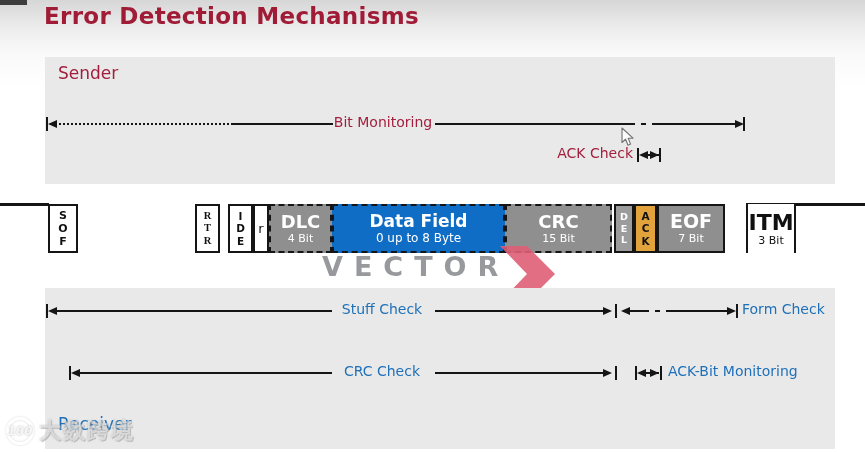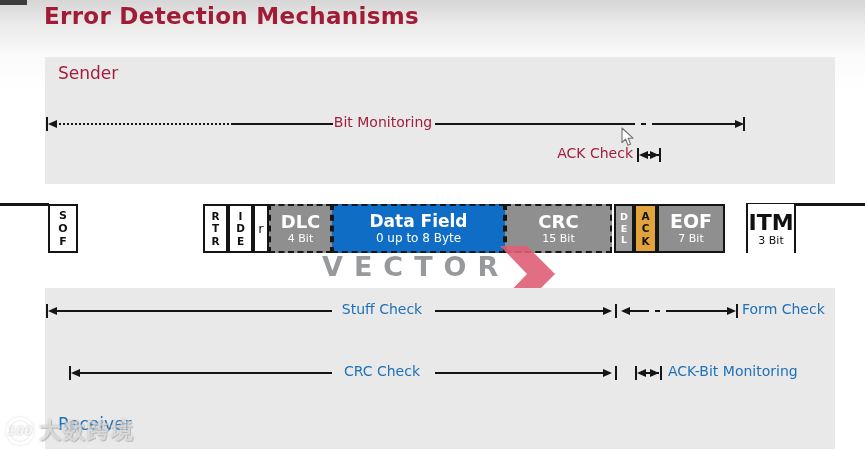--- a/index.html
+++ b/index.html
@@ -42,21 +42,21 @@
     position:absolute; top:204px; height:49px;
     display:flex; flex-direction:column; align-items:center; justify-content:center;
     border:2px solid #151515; background:#fff; color:#111; line-height:1.05;
   }
   .field.dashed { border:2.5px dashed #151515; }
   .fname { font-weight:600; }
   .fsub  { font-size:11px; margin-top:1px; }
   .vtext { width:12px; word-break:break-all; text-align:center; line-height:1.2; font-size:10.5px; font-weight:600; }
   .f-sof  { left:48px;  width:30px; }
   .f-id   { left:77px;  width:126px; background:#C51230; color:#fff; }
-  .f-rtr  { left:203px; width:25px; }
+  .f-rtr  { left:195px; width:25px;font-family:Liberation Serif, serif; }
   .f-ide  { left:228px; width:25px; }
   .f-r    { left:253px; width:16px; font-size:13px; }
   .f-dlc  { left:269px; width:63px;  background:#8F8F90; color:#fff; }
   .f-data { left:332px; width:173px; background:#0F6DC5; color:#fff; }
   .f-crc  { left:505px; width:107px; background:#8F8F90; color:#fff; }
   .f-del1 { left:614px; width:20px; background:#9C9C9D; color:#fff; }
   .f-ack  { left:634px; width:23px; background:#E3A33C; color:#111; border-width:2.5px; }
   .f-del2 { left:657px; width:21px; background:#E3A33C; color:#5C3317; }
   .f-eof  { left:657px; width:68px; background:#8F8F90; color:#fff; }
   .f-itm  { left:746px; width:50px; border-top:none; border-bottom:none; background:#fff; }

